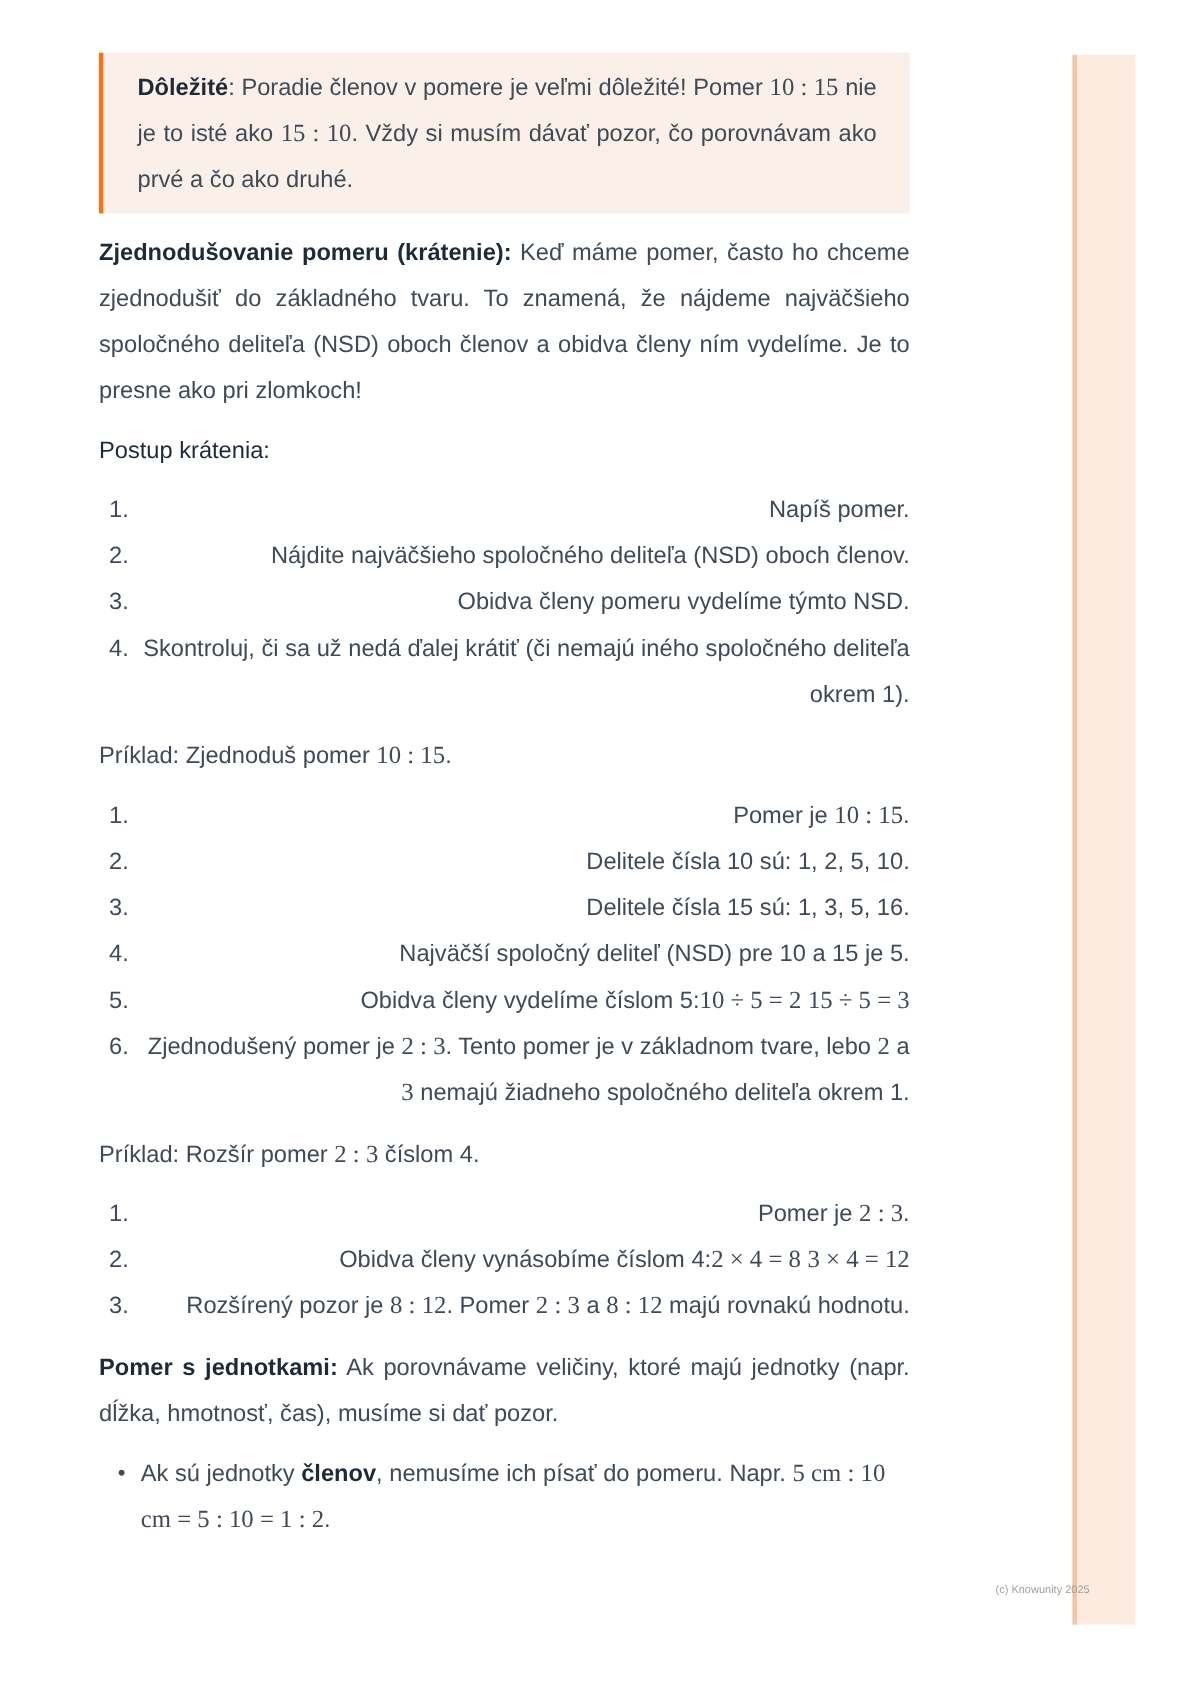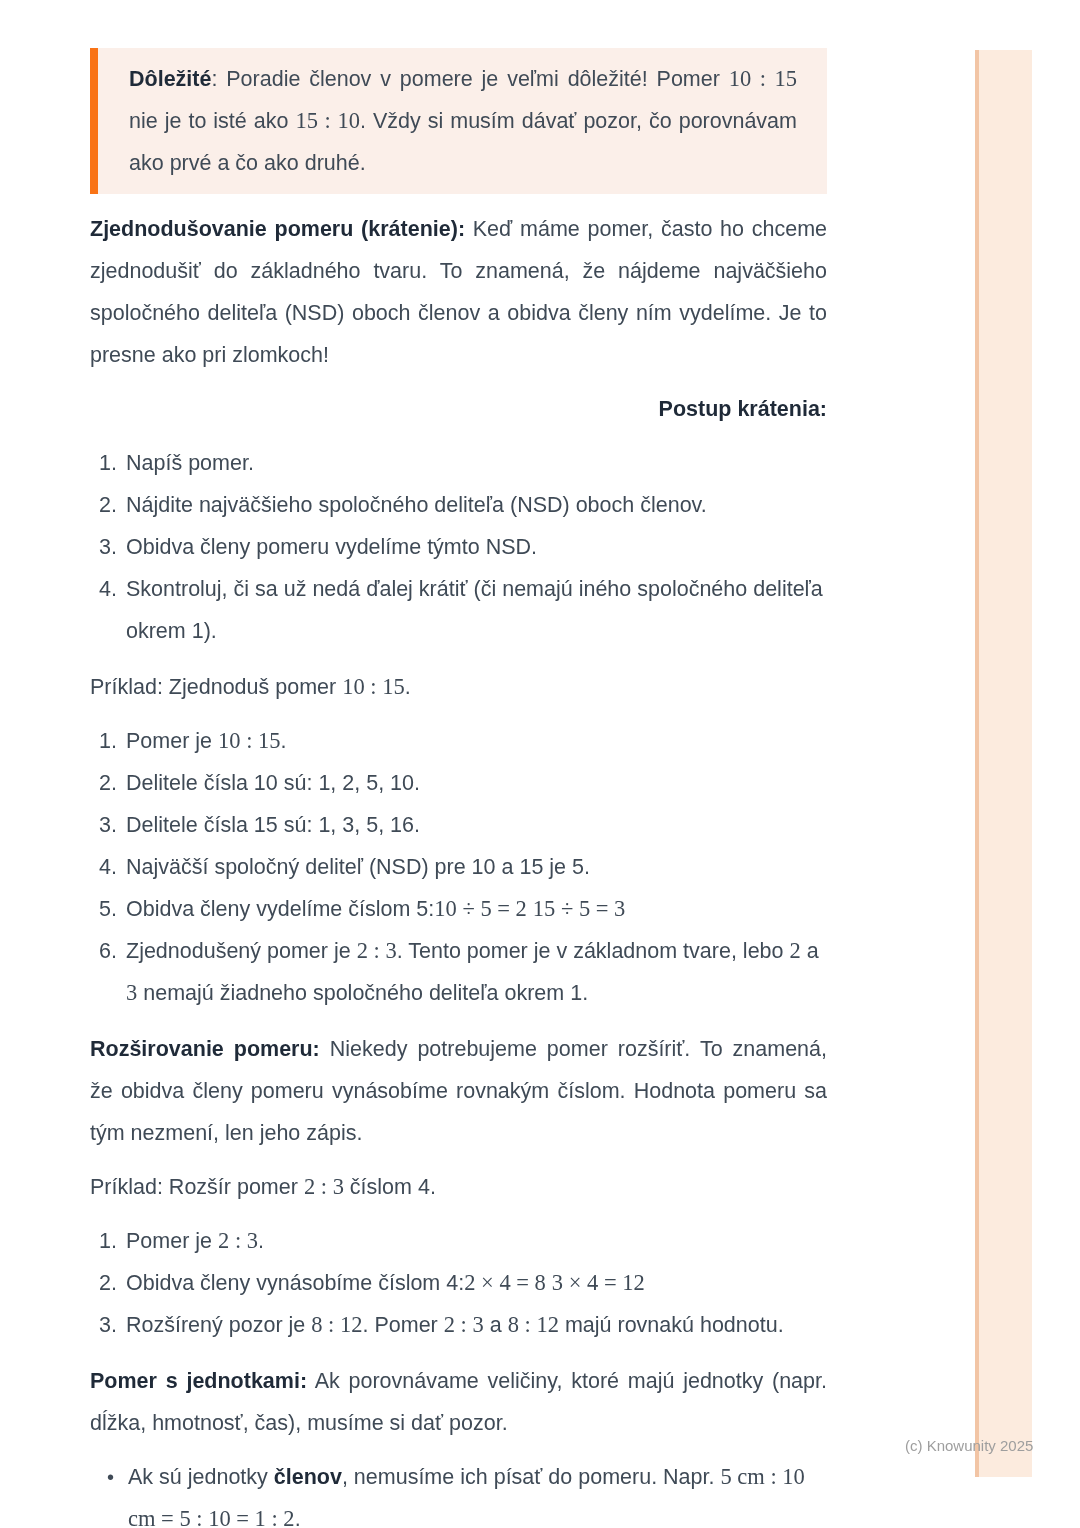--- a/index.html
+++ b/index.html
@@ -15,43 +15,43 @@
 
   .sidebar-strip {
     position:absolute; left:975px; top:50px;
     width:57px; height:1427px;
     background:#FCEBDE;
     border-left:4px solid #F2C5A5;
     z-index:1;
   }
   .footer-credit {
     position:absolute; left:905px; top:1437px;
-    font-size:15px; line-height:18px;
+    font-size:10px; line-height:18px;
     color:#9E9E9E; z-index:2;
     font-family:"Liberation Sans","DejaVu Sans",sans-serif;
   }
 
   .content {
     position:absolute; left:90px; top:48px; width:737px;
     font-size:21.5px; line-height:42px; z-index:0;
   }
 
   .callout {
     background:#FBEFE9;
-    border-left:8px solid #f97316;
+    border-left:4px solid #f97316;
     padding:10px 30px 10px 31px;
     margin-bottom:14px;
   }
   .callout .para { margin:0; }
 
   .para { margin:12px 0; }
   .justify { text-align:justify; }
-  .heading { font-weight:700; color:#1F2A38;text-align:right; }
+  .heading { font-weight:400; color:#1F2A38; }
 
-  .num-list { margin:6px 0 14px 0; padding-left:33px; }
+  .num-list { margin:6px 0 14px 0; padding-left:33px;text-align:right; }
   .num-list li { padding-left:3px; }
 
   .bullet-list { margin:6px 0; list-style:none; }
   .bullet-list li { position:relative; padding-left:38px; }
   .bullet-list li::before {
     content:"•";
     position:absolute; left:17px; top:0;
     font-size:20px; color:#3F4A56;
   }
 
@@ -89,21 +89,20 @@
 
     <ol class="num-list">
       <li><span>Pomer je </span><span class="r-m">10 : 15</span><span>.</span></li>
       <li><span>Delitele čísla 10 sú: 1, 2, 5, 10.</span></li>
       <li><span>Delitele čísla 15 sú: 1, 3, 5, 16.</span></li>
       <li><span>Najväčší spoločný deliteľ (NSD) pre 10 a 15 je 5.</span></li>
       <li><span>Obidva členy vydelíme číslom 5:</span><span class="r-m">10 ÷ 5 = 2</span><span> </span><span class="r-m">15 ÷ 5 = 3</span></li>
       <li><span>Zjednodušený pomer je </span><span class="r-m">2 : 3</span><span>. Tento pomer je v základnom tvare, lebo </span><span class="r-m">2</span><span> a </span><span class="r-m">3</span><span> nemajú žiadneho spoločného deliteľa okrem 1.</span></li>
     </ol>
 
-    <p class="para justify"><span class="r-b">Rozširovanie pomeru:</span><span> Niekedy potrebujeme pomer rozšíriť. To znamená, že obidva členy pomeru vynásobíme rovnakým číslom. Hodnota pomeru sa tým nezmení, len jeho zápis.</span></p>
 
     <p class="para"><span class="r-i">Príklad:</span><span> Rozšír pomer </span><span class="r-m">2 : 3</span><span> číslom 4.</span></p>
 
     <ol class="num-list">
       <li><span>Pomer je </span><span class="r-m">2 : 3</span><span>.</span></li>
       <li><span>Obidva členy vynásobíme číslom 4:</span><span class="r-m">2 × 4 = 8</span><span> </span><span class="r-m">3 × 4 = 12</span></li>
       <li><span>Rozšírený pozor je </span><span class="r-m">8 : 12</span><span>. Pomer </span><span class="r-m">2 : 3</span><span> a </span><span class="r-m">8 : 12</span><span> majú rovnakú hodnotu.</span></li>
     </ol>
 
     <p class="para justify"><span class="r-b">Pomer s jednotkami:</span><span> Ak porovnávame veličiny, ktoré majú jednotky (napr. dĺžka, hmotnosť, čas), musíme si dať pozor.</span></p>

